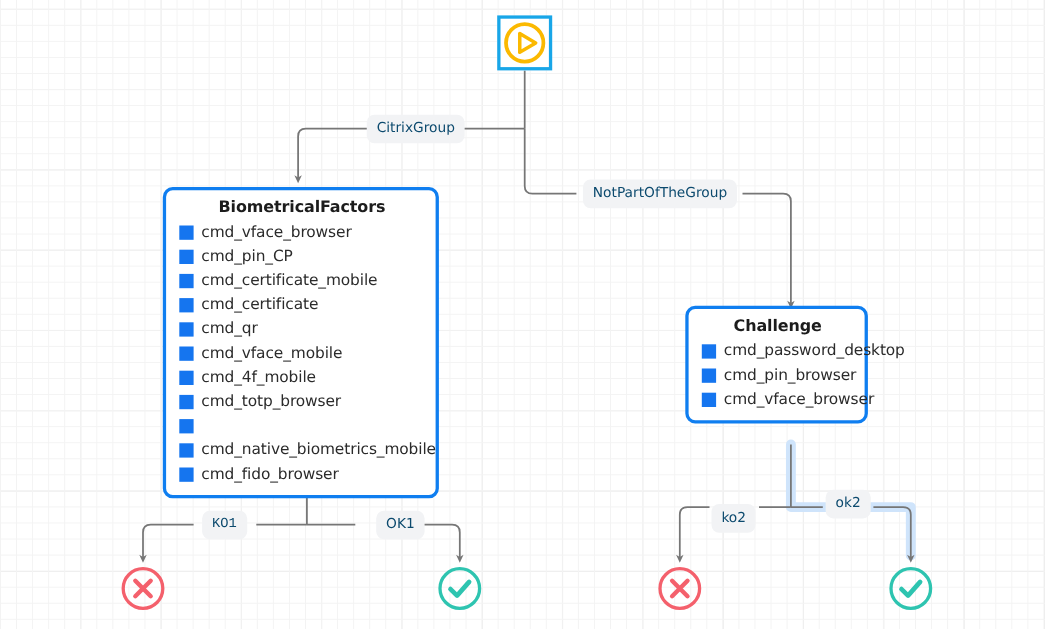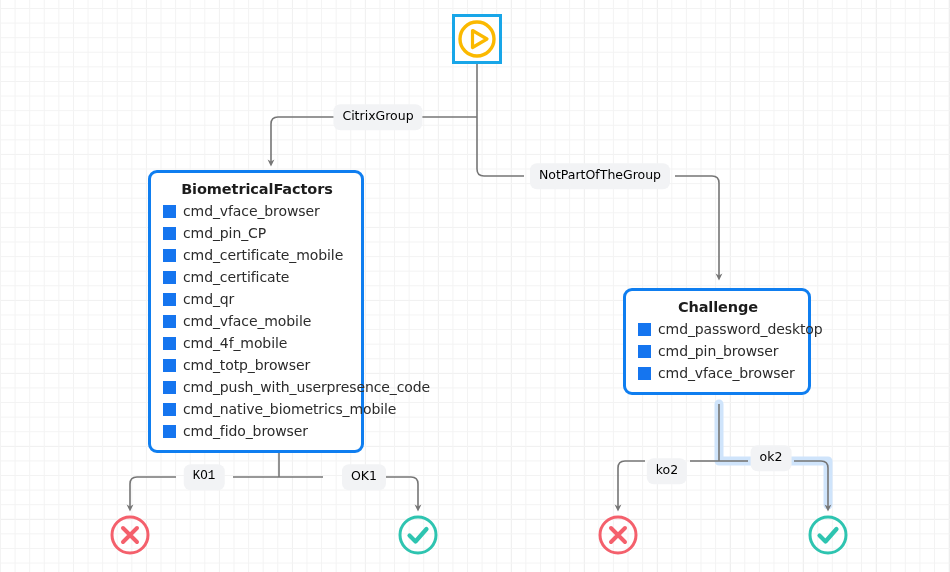--- a/index.html
+++ b/index.html
@@ -71,29 +71,29 @@
     letter-spacing: -0.1px;
   }
   .item-swatch {
     width: 13px; height: 13px;
     background: #1575ef;
     margin-right: 7px;
     flex: 0 0 auto;
   }
   .item-label { white-space: nowrap; }
 
-  #node-biometrical { left: 148px; top: 170px; width: 216px; }
-  #node-challenge   { left: 623px; top: 288px; width: 188px; }
+  #node-biometrical { left: 148px; top: 170px; width: 251px; }
+  #node-challenge   { left: 623px; top: 278px; width: 166px; }
 
   
   .edge-label {
     position: absolute;
     background: #f2f3f5;
     border-radius: 7px;
-    color: #000000;
+    color: #0c4a6e;
     font-size: 12.5px;
     line-height: 1;
     padding: 6px 9px 7px 9px;
     white-space: nowrap;
     transform: translate(-50%, -50%);
   }
 
   
   .terminal {
     position: absolute;
@@ -198,21 +198,20 @@
       <div class="node-item">
         <span class="item-swatch"></span>
         <span class="item-label">cmd_4f_mobile</span>
       </div>
       <div class="node-item">
         <span class="item-swatch"></span>
         <span class="item-label">cmd_totp_browser</span>
       </div>
       <div class="node-item">
         <span class="item-swatch"></span>
-        <span class="item-label">cmd_push_with_userpresence_code</span>
       </div>
       <div class="node-item">
         <span class="item-swatch"></span>
         <span class="item-label">cmd_native_biometrics_mobile</span>
       </div>
       <div class="node-item">
         <span class="item-swatch"></span>
         <span class="item-label">cmd_fido_browser</span>
       </div>
     </div>

